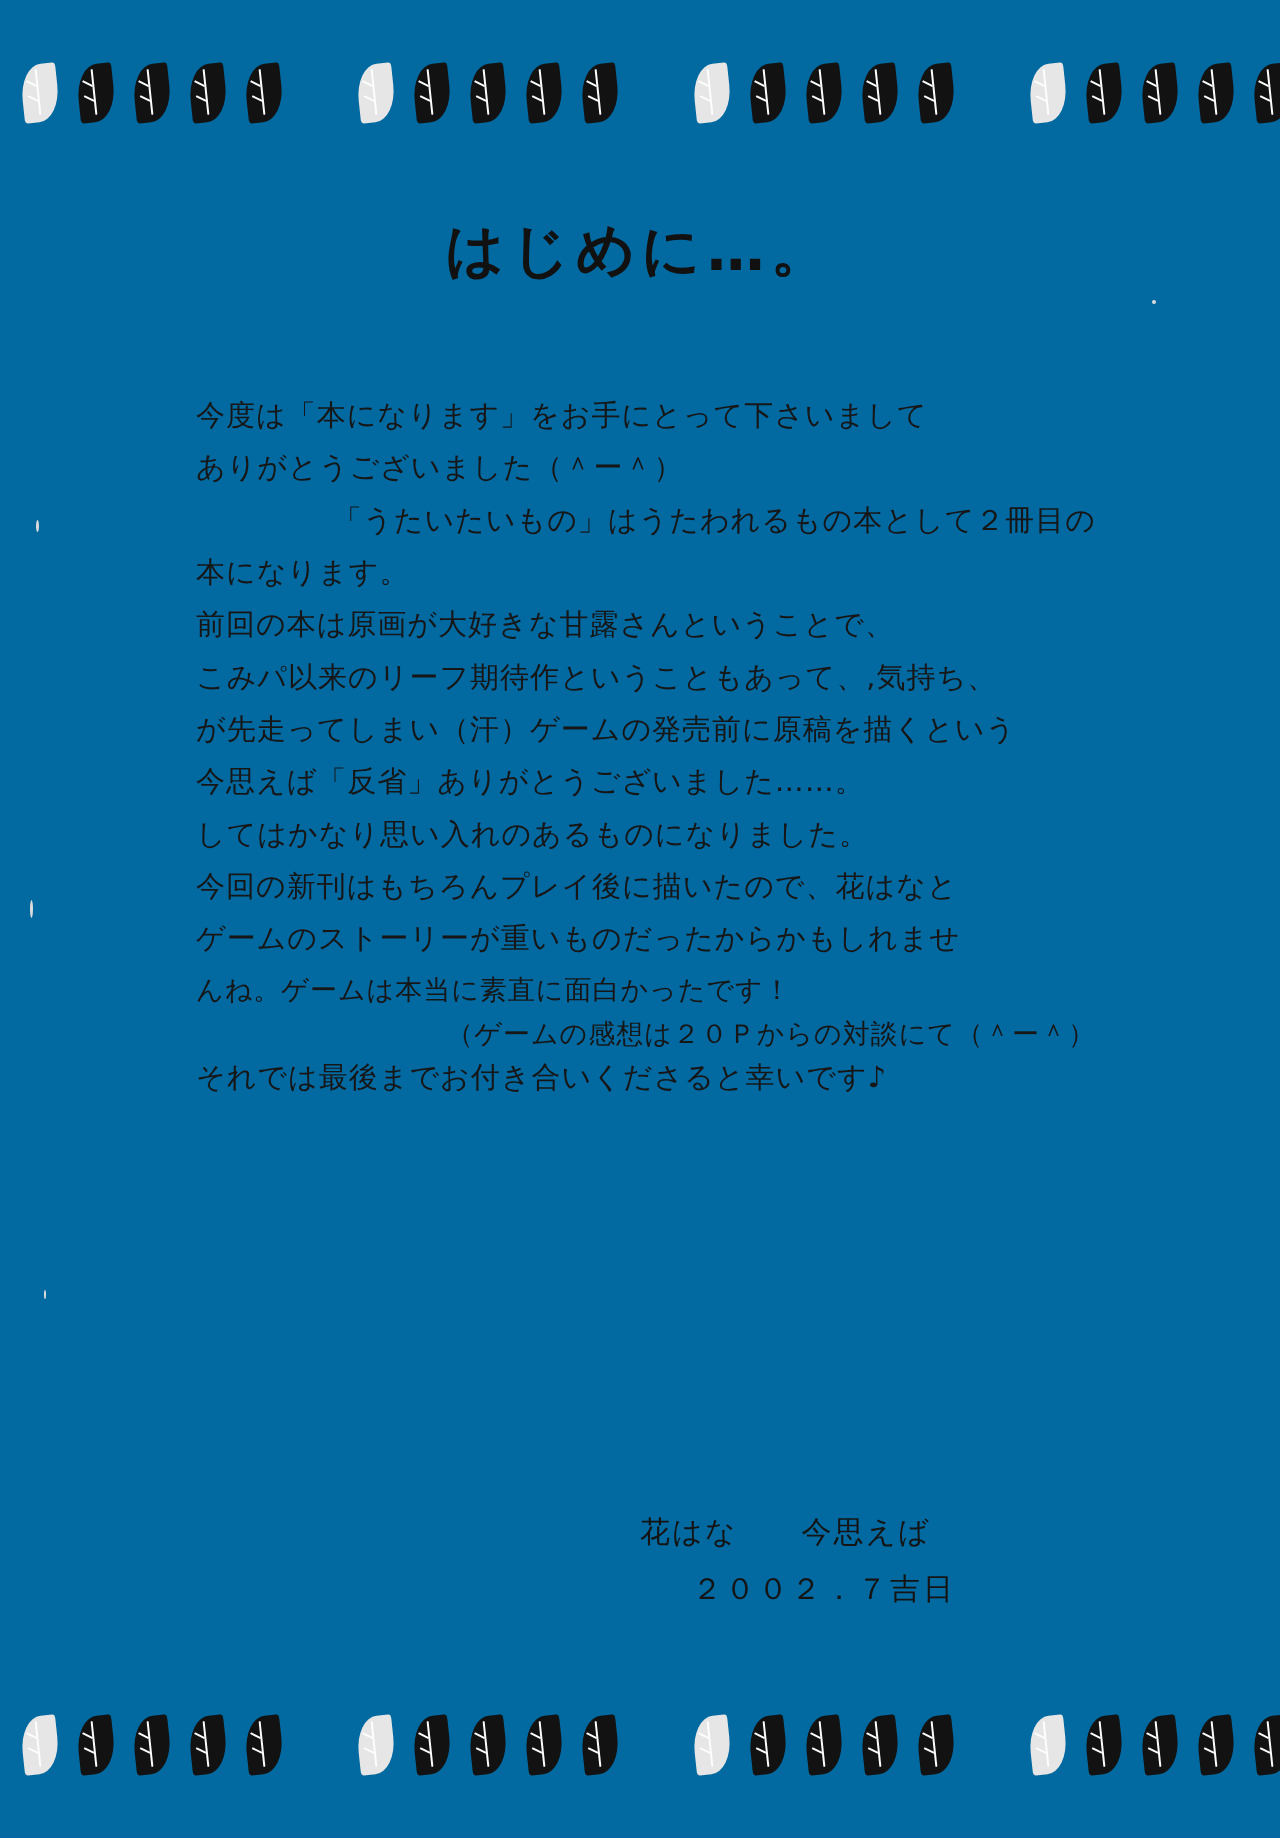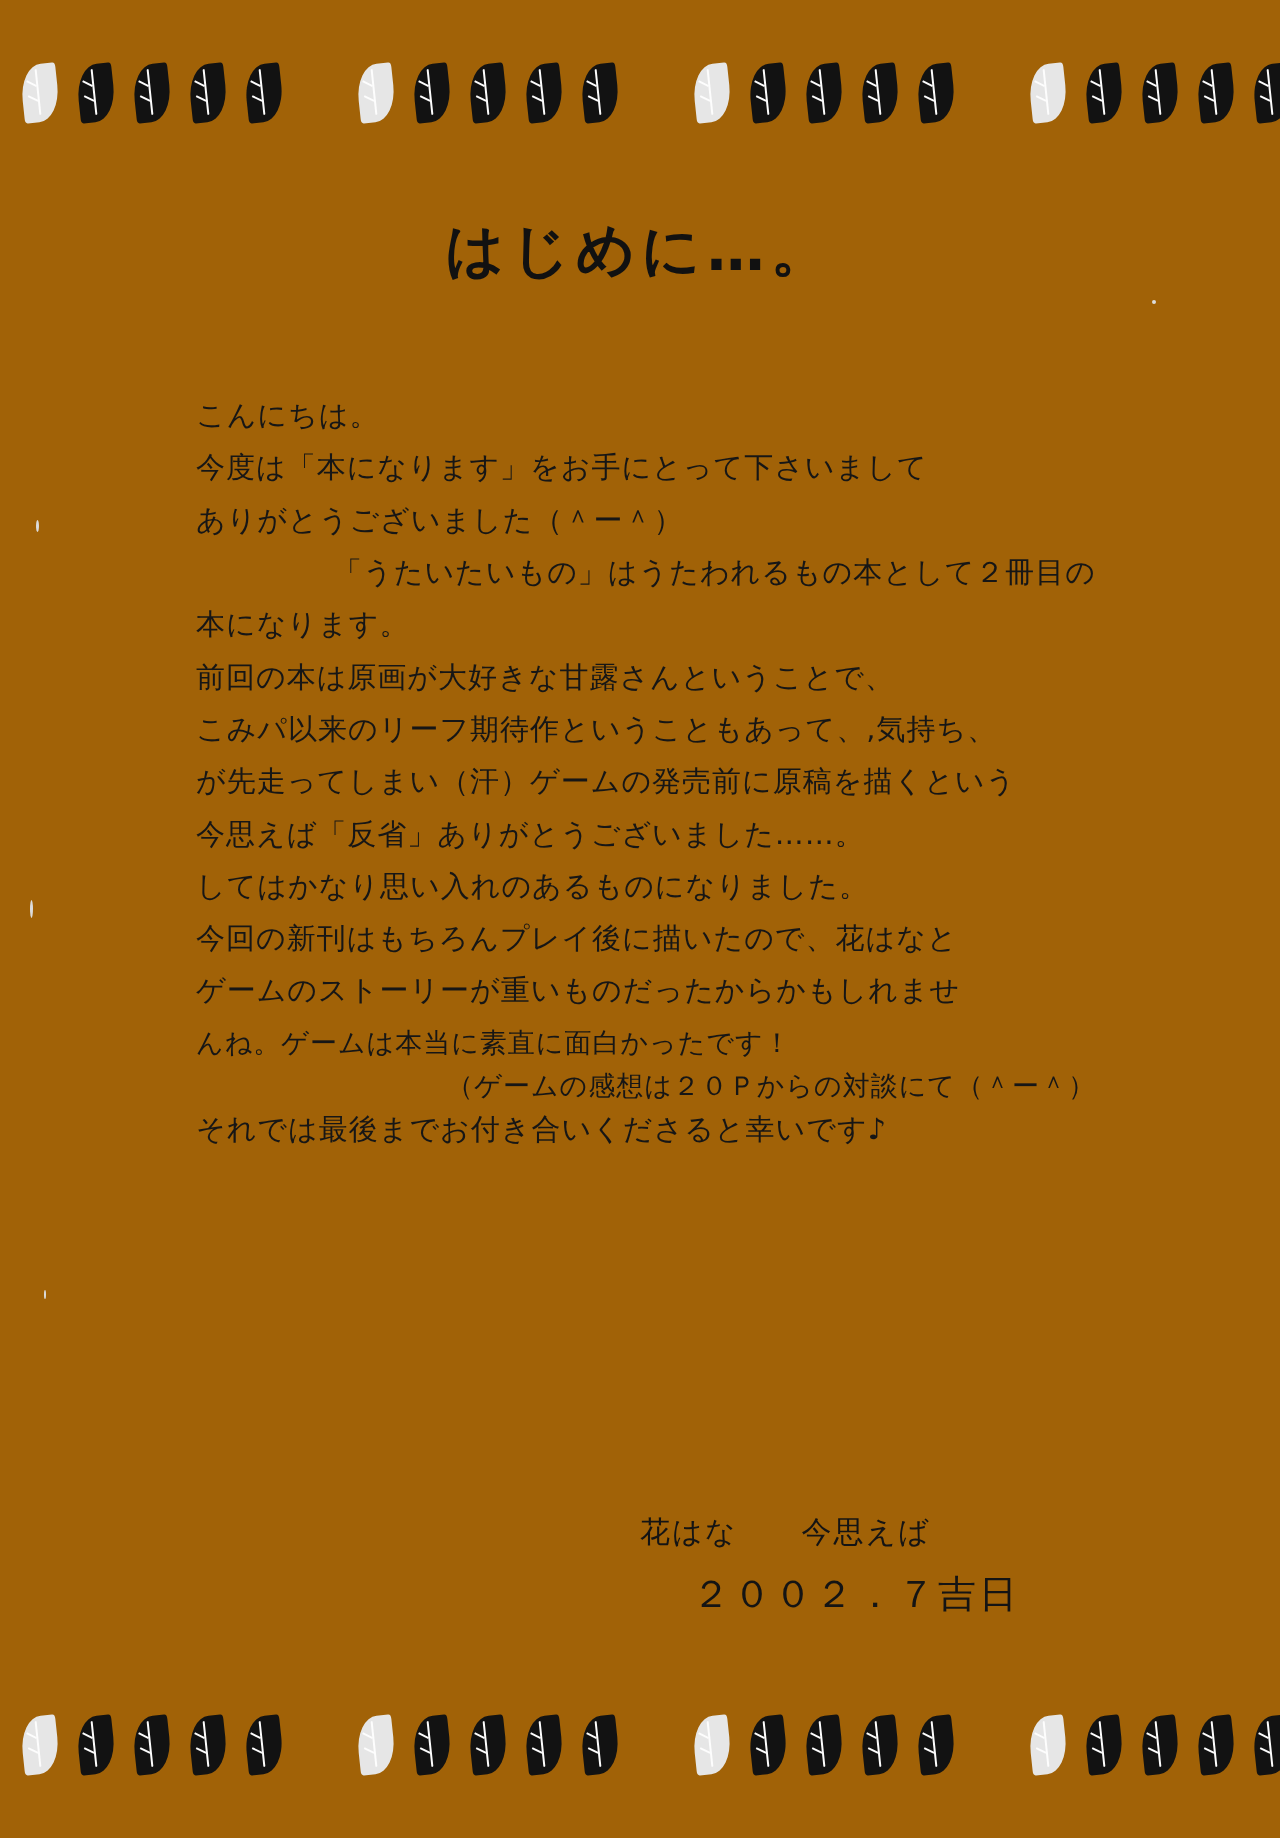--- a/index.html
+++ b/index.html
@@ -12,21 +12,21 @@
     height: 1838px;
     position: relative;
     overflow: hidden;
     font-family: "DejaVu Sans", sans-serif;
     color: #1a1a1a;
   }
 
   .page {
     position: absolute;
     inset: 0;
-    background: #a16207;
+    background: #0369a1;
   }
 
   
   .leaf-row {
     position: absolute;
     left: 0;
     width: 1280px;
     height: 110px;
     display: flex;
     align-items: center;
@@ -127,21 +127,21 @@
     width: 420px;
   }
   .signature .line {
     font-size: 30px;
     letter-spacing: 2px;
     margin-bottom: 16px;
     color: #141414;
     white-space: pre;
   }
   .signature .date {
-    font-size: 38px;
+    font-size: 30px;
     letter-spacing: 3px;
     padding-left: 52px;
     color: #141414;
   }
 
   
   .speckle {
     position: absolute;
     background: #dcdcdc;
     border-radius: 50%;
@@ -240,21 +240,20 @@
       <div class="leaf">
           <div class="blade"></div>
           <div class="vein"></div>
         </div>
     </div>
   </div>
 
   <div class="title">はじめに…。</div>
 
   <div class="body-text">
-    <p>こんにちは。</p>
     <p>今度は「本になります」をお手にとって下さいまして</p>
     <p>ありがとうございました（＾ー＾）</p>
     <p class="indent">「うたいたいもの」はうたわれるもの本として２冊目の</p>
     <p>本になります。</p>
     <p>前回の本は原画が大好きな甘露さんということで、</p>
     <p>こみパ以来のリーフ期待作ということもあって、,気持ち、</p>
     <p>が先走ってしまい（汗）ゲームの発売前に原稿を描くという</p>
     <p>今思えば「反省」ありがとうございました……。</p>
     <p>してはかなり思い入れのあるものになりました。</p>
     <p>今回の新刊はもちろんプレイ後に描いたので、花はなと</p>

